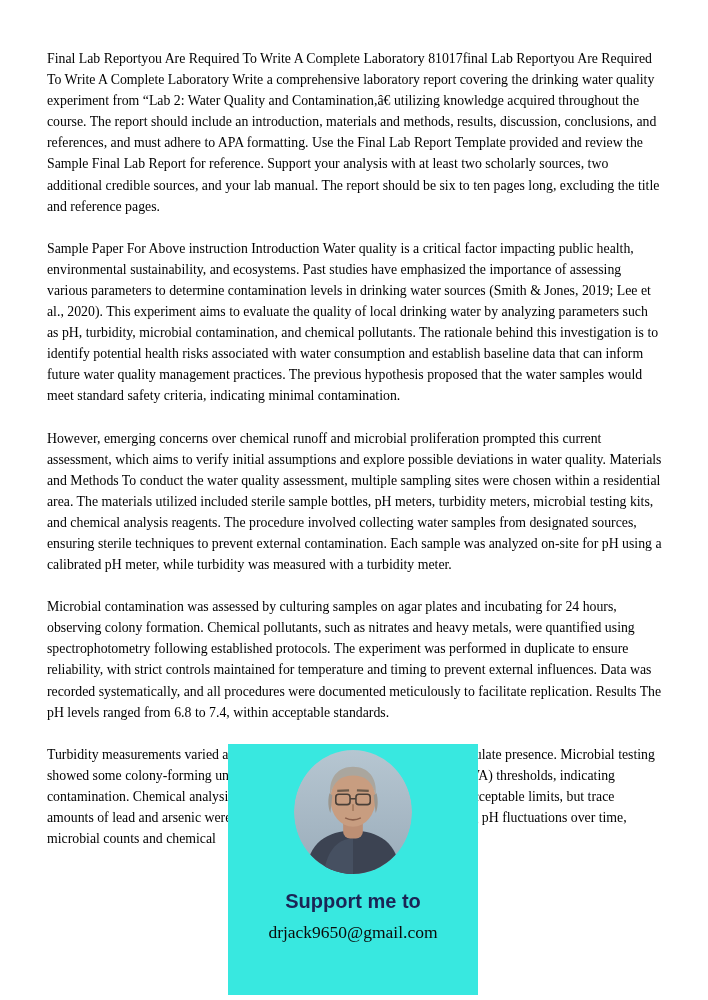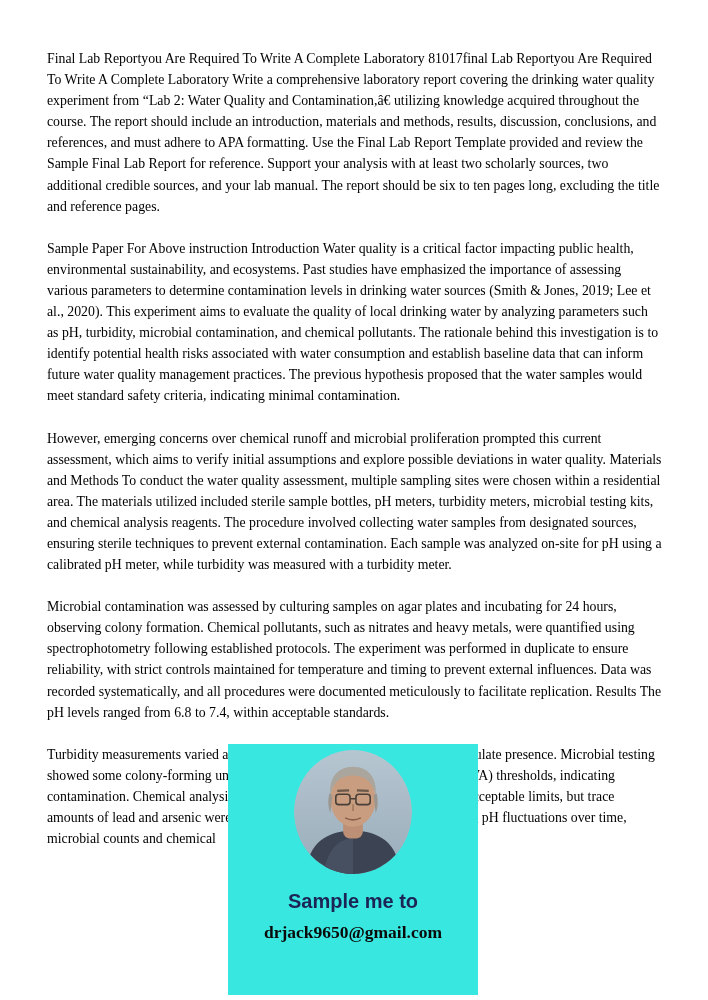--- a/index.html
+++ b/index.html
@@ -61,21 +61,21 @@
     line-height: 28px;
     color: #1b2455;
     text-align: center;
   }
   .promo-line.first {
     margin-top: 12px;
   }
   .promo-email {
     margin-top: 7px;
     font-family: "Liberation Serif", "DejaVu Serif", serif;
-    font-weight: bold;
+    font-weight: normal;
     font-size: 17.5px;
     color: #0a0a0a;
     text-align: center;
   }
 </style>
 </head>
 <body>
 
 <div class="page">
 
@@ -113,17 +113,17 @@
             <rect x="63" y="45" width="14.5" height="10.5" rx="3"></rect>
             <line x1="57" y1="49.5" x2="63" y2="49.5"></line>
           </g>
           <line x1="44" y1="41.5" x2="56" y2="41" stroke="#6b5a4a" stroke-width="2.2"></line>
           <line x1="64" y1="41" x2="76" y2="41.5" stroke="#6b5a4a" stroke-width="2.2"></line>
           <line x1="60" y1="55" x2="60" y2="62" stroke="#a97f62" stroke-width="2"></line>
           <path d="M52 69 Q60 73 68 69" stroke="#8a5f4a" stroke-width="1.6" fill="none"></path>
         </g>
       </svg>
     </div>
-    <div class="promo-line first">Sample me to</div>
+    <div class="promo-line first">Support me to</div>
     <div class="promo-email">drjack9650@gmail.com</div>
   </div>
 
 </div>
 
 </body></html>

